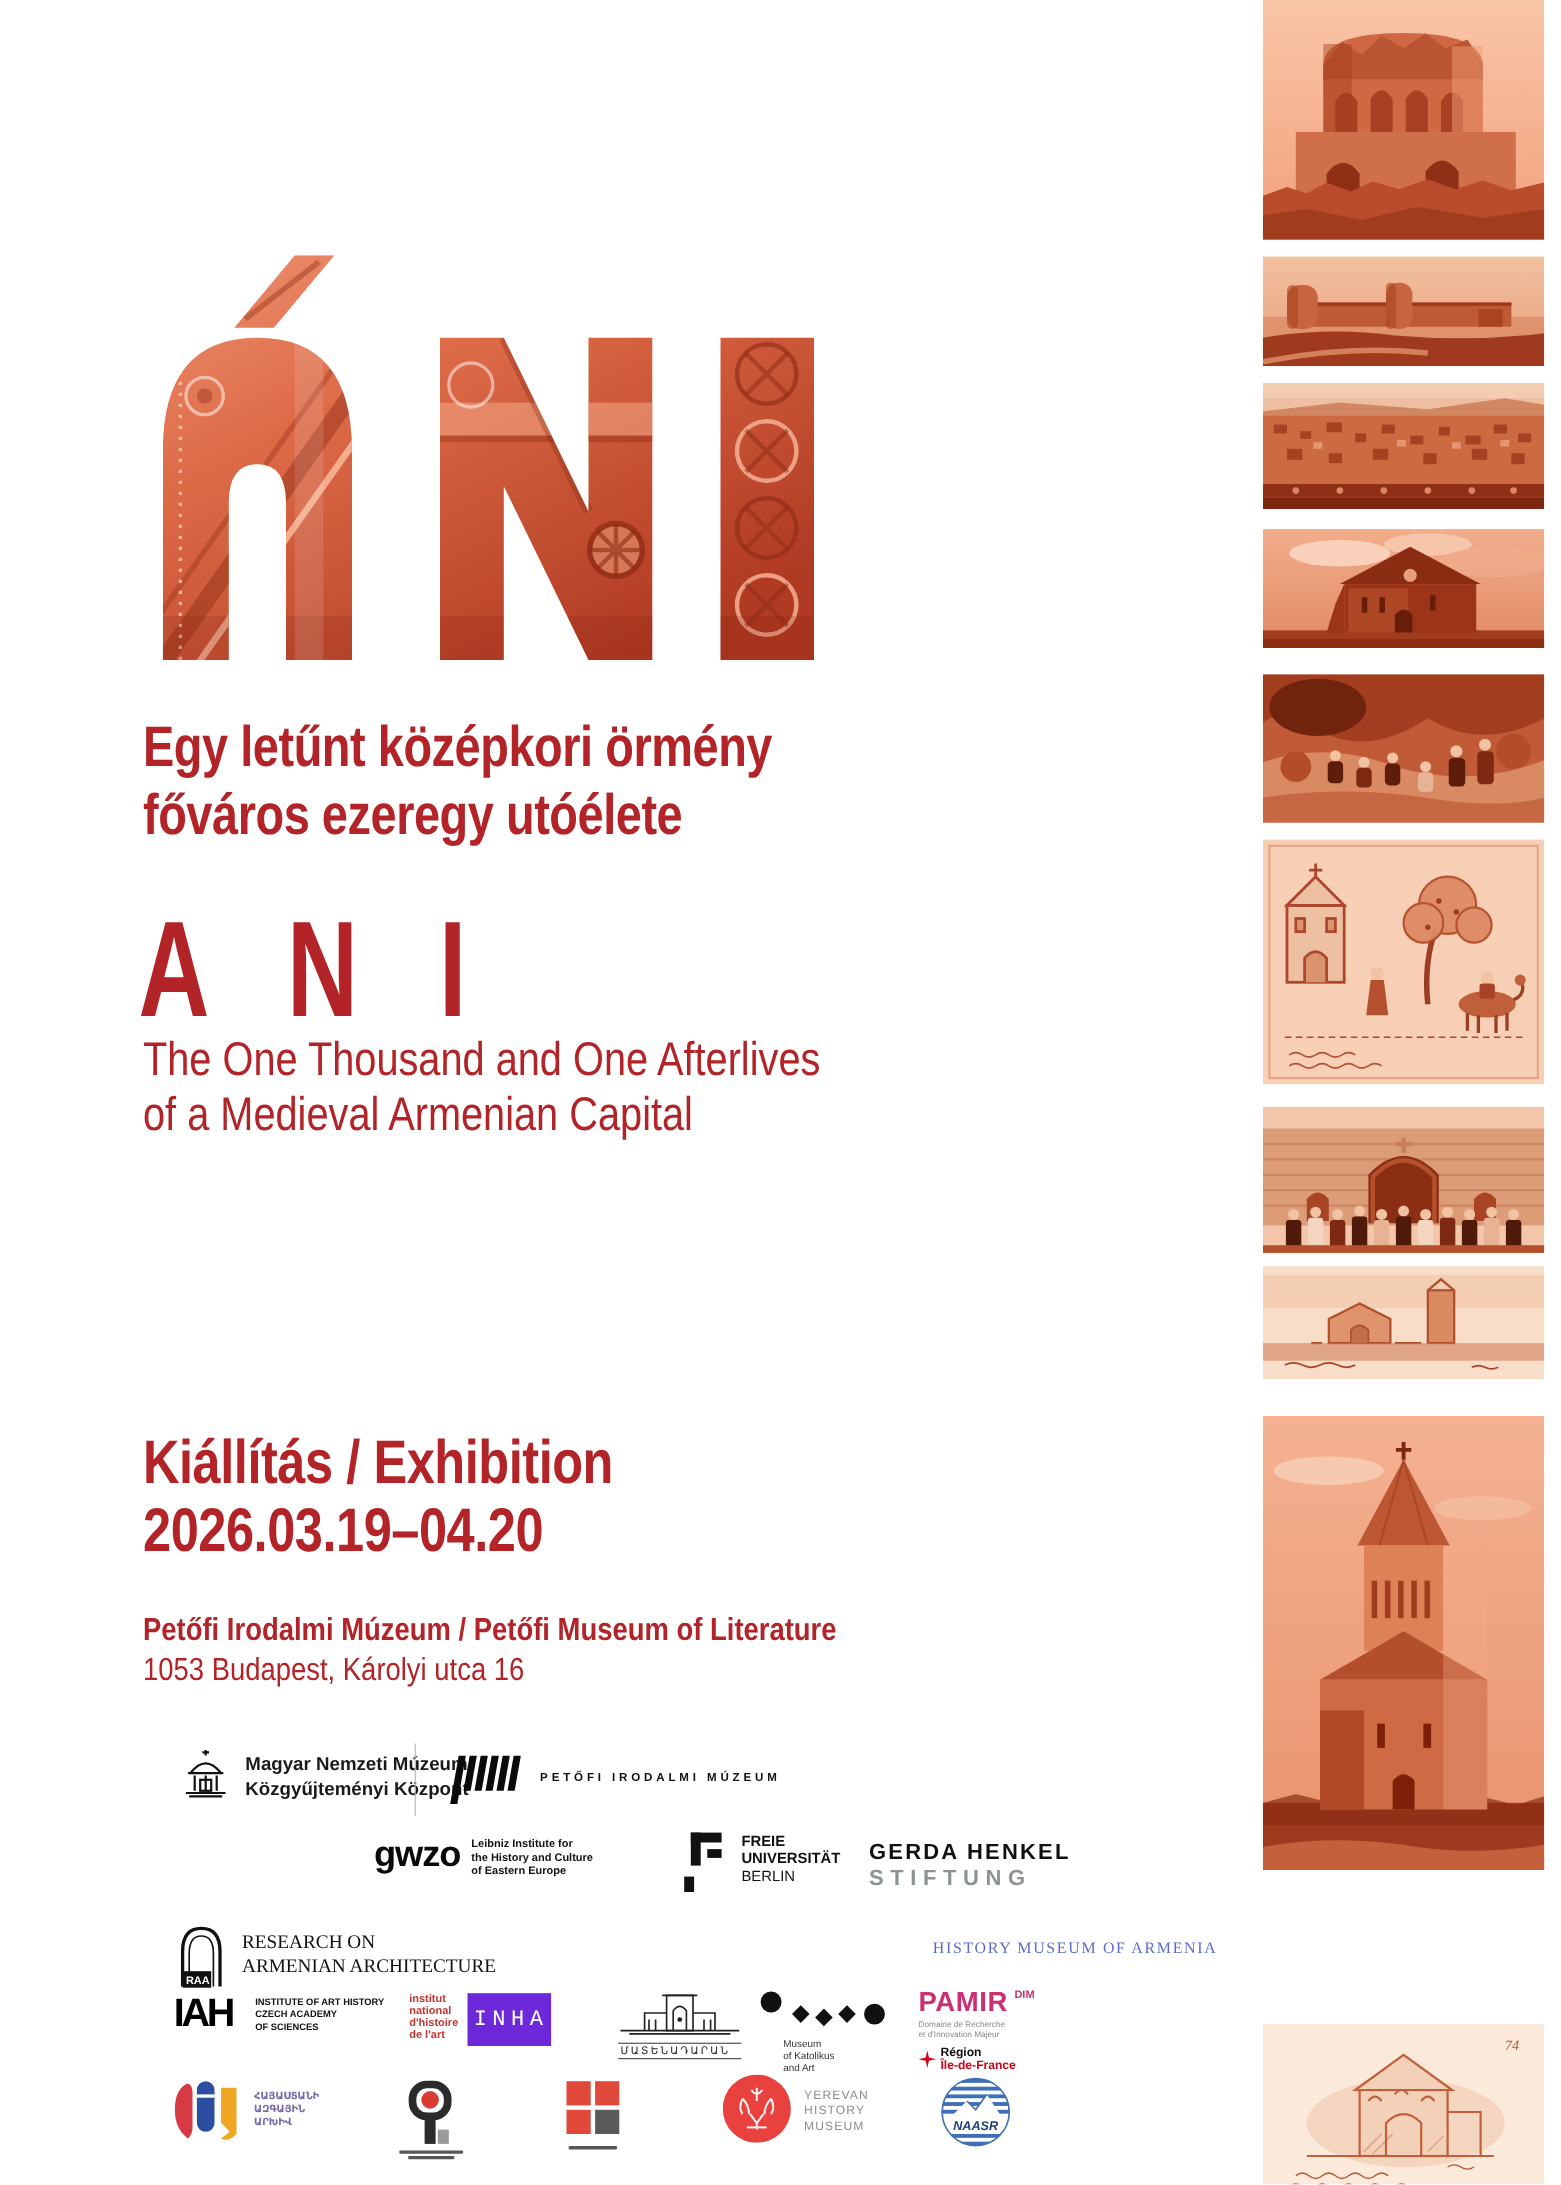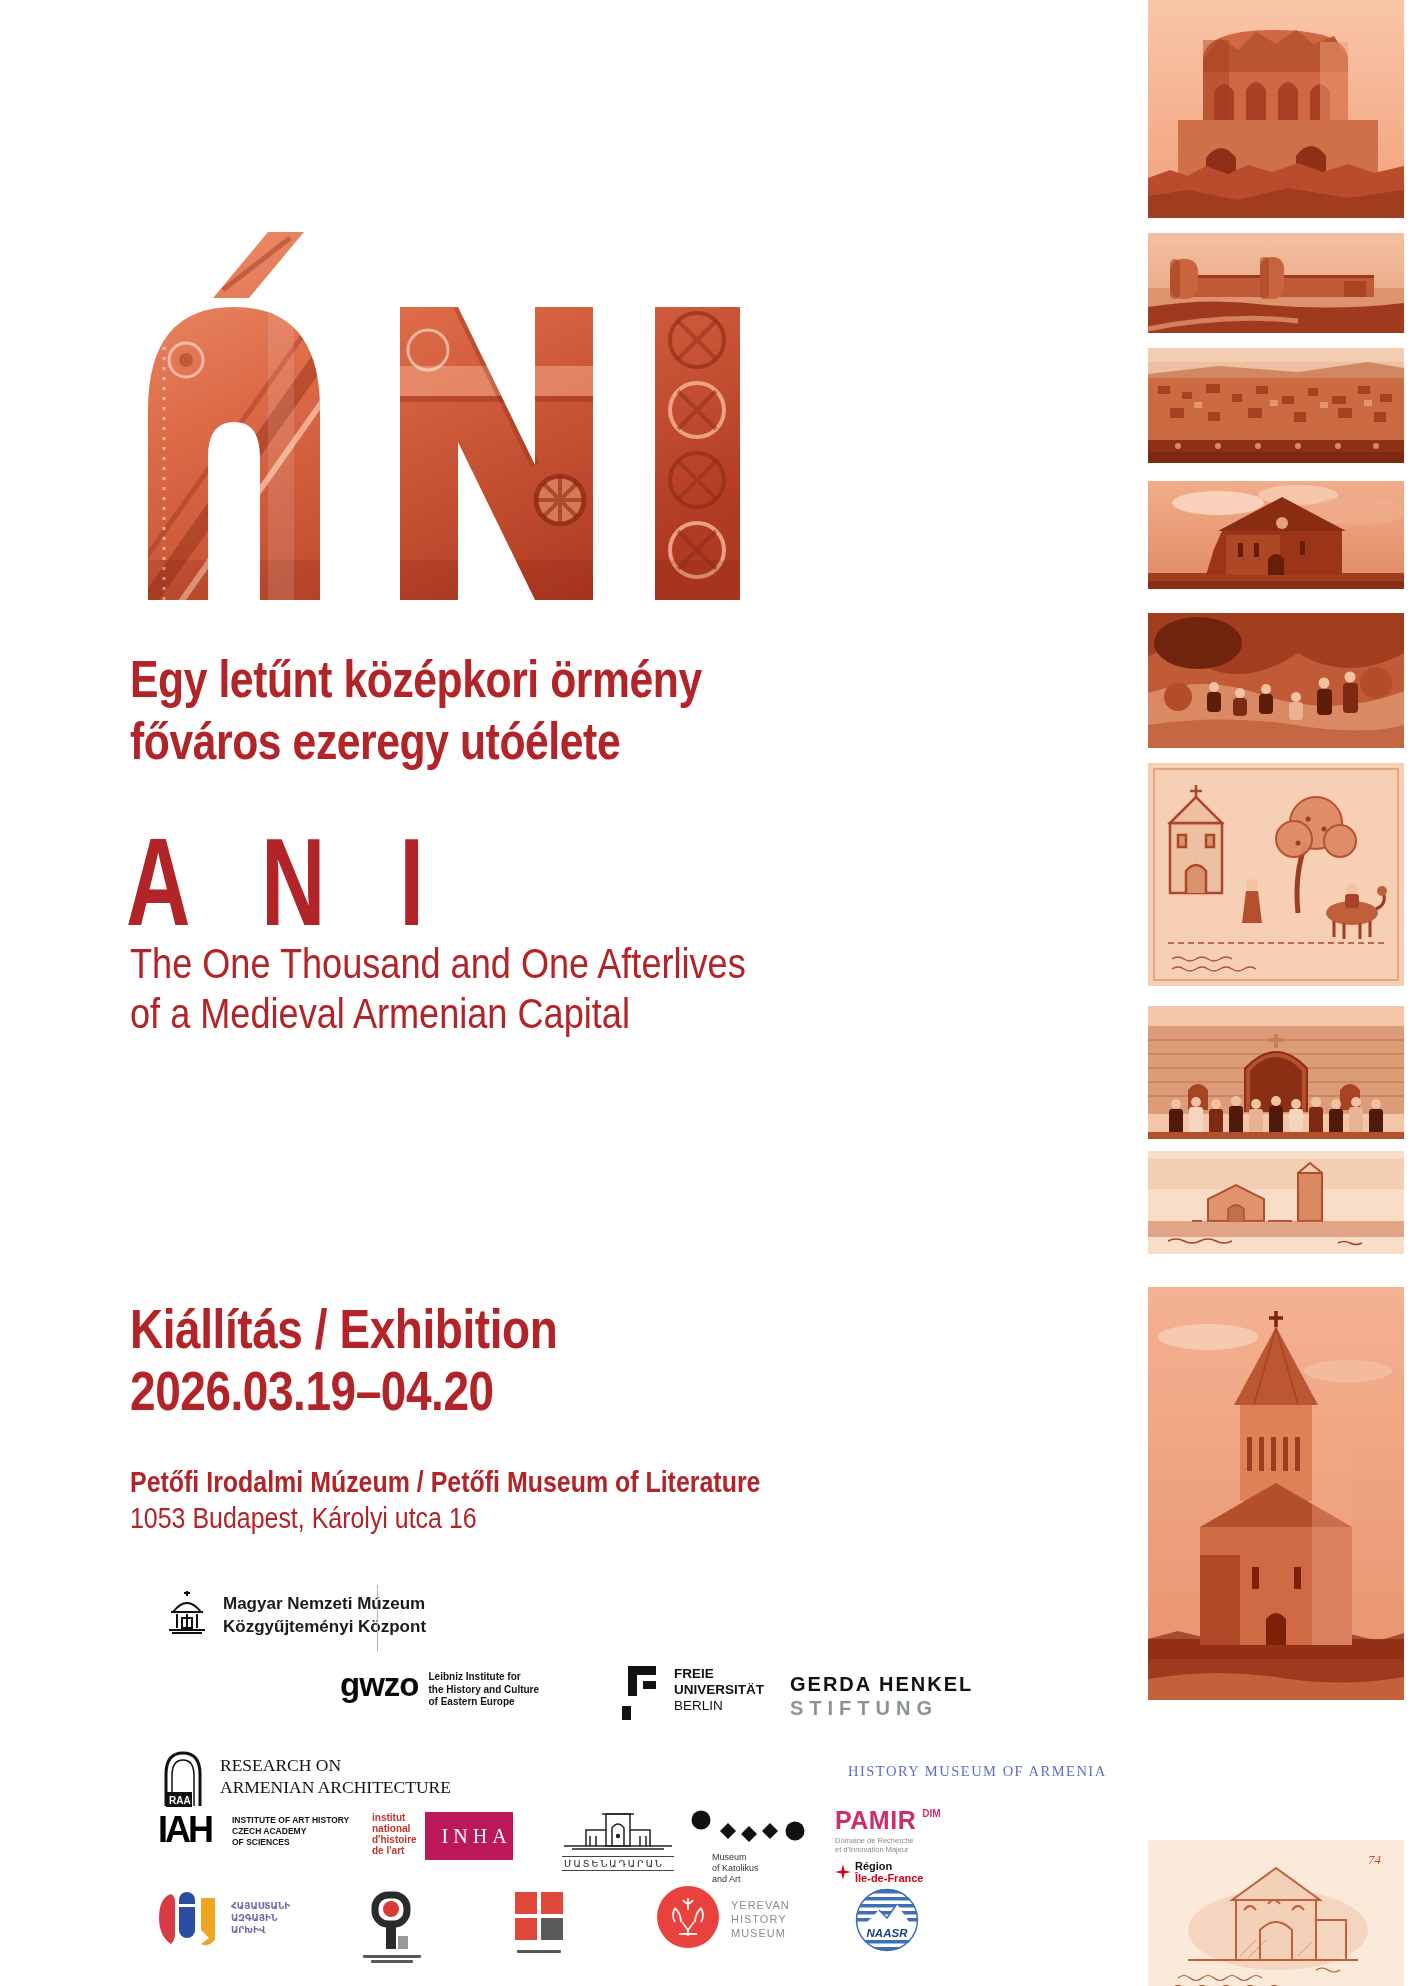--- a/index.html
+++ b/index.html
@@ -37,23 +37,23 @@
   .raa-t{font-family:"Liberation Serif",serif;font-size:17.5px;color:#111;line-height:22px;margin-left:12px;margin-top:6px;}
   .usc-l1{font-family:"Liberation Serif",serif;font-size:23px;line-height:24px;}
   .usc-red{color:#991b1e;font-weight:700;}
   .usc-blk{color:#111;}
   .usc-l2{font-family:"Liberation Serif",serif;font-style:italic;font-size:19px;color:#b01f24;margin-left:42px;margin-top:2px;}
   .hma{font-family:"Liberation Serif",serif;font-size:14.5px;letter-spacing:1.5px;color:#5d6cc9;
        text-transform:uppercase;font-weight:500;}
   .iah-m{font-size:36px;font-weight:800;letter-spacing:-3px;color:#000;line-height:1;}
   .iah-t{font-size:8.5px;font-weight:700;color:#111;line-height:11px;margin-left:9px;margin-top:3px;}
   .inha-t{font-size:10px;font-weight:700;color:#c23531;line-height:11px;}
-  .inha-box{width:72px;height:48px;background:#be185d;color:#fff;display:flex;align-items:center;
-            justify-content:center;font-family:Liberation Serif, serif;font-size:20px;
-            letter-spacing:5px;margin-left:8px;padding-left:16px;}
+  .inha-box{width:72px;height:48px;background:#6d28d9;color:#fff;display:flex;align-items:center;
+            justify-content:center;font-family:Liberation Mono, monospace;font-size:20px;
+            letter-spacing:5px;margin-left:8px;padding-left:4px;}
   .mat-t{font-family:"DejaVu Sans",sans-serif;font-size:9.5px;letter-spacing:2px;color:#222;
          border-top:1px solid #444;border-bottom:1px solid #444;padding:1px 2px;margin-top:2px;}
   .mola-t{font-size:9px;color:#333;line-height:11px;margin-top:4px;margin-left:22px;}
   .pamir-n{font-size:25px;font-weight:800;color:#cb2f72;line-height:1;letter-spacing:.5px;}
   .pamir-dim{font-size:10px;font-weight:700;color:#cb2f72;margin-left:6px;}
   .pamir-d{font-size:7.5px;color:#8a8a8a;line-height:9px;margin-top:3px;}
   .pamir-r{display:flex;align-items:center;margin-top:6px;}
   .pamir-r1{font-size:11px;font-weight:700;color:#111;line-height:12px;}
   .pamir-r2{font-size:11px;font-weight:700;color:#d0021b;line-height:12px;}
   .arch-t{font-family:"DejaVu Sans",sans-serif;font-size:9px;color:#7668ab;font-weight:700;
@@ -144,20 +144,33 @@
       </g>
     </svg>
     <div class="mnm-t">
       <div>Magyar Nemzeti Múzeum</div>
       <div>Közgyűjteményi Központ</div>
     </div>
   </div>
 
   <div class="abs divider"></div>
 
+  <div class="lg" style="left:407px;top:1596px;">
+    <svg width="70" height="46" viewBox="0 0 70 46">
+      <g fill="#0a0a0a" transform="skewX(-10)">
+        <rect x="10" y="0" width="6.5" height="44"></rect>
+        <rect x="20" y="0" width="6.5" height="32"></rect>
+        <rect x="30" y="0" width="6.5" height="32"></rect>
+        <rect x="40" y="0" width="6.5" height="32"></rect>
+        <rect x="50" y="0" width="6.5" height="32"></rect>
+        <rect x="60" y="0" width="6.5" height="32"></rect>
+      </g>
+    </svg>
+    <div class="pim-t">PETŐFI IRODALMI MÚZEUM</div>
+  </div>
 
 
   <div class="lg" style="left:340px;top:1668px;">
     <div class="gwzo">gwzo</div>
     <div class="leib-t">
       <div>Leibniz Institute for</div>
       <div>the History and Culture</div>
       <div>of Eastern Europe</div>
     </div>
   </div>

